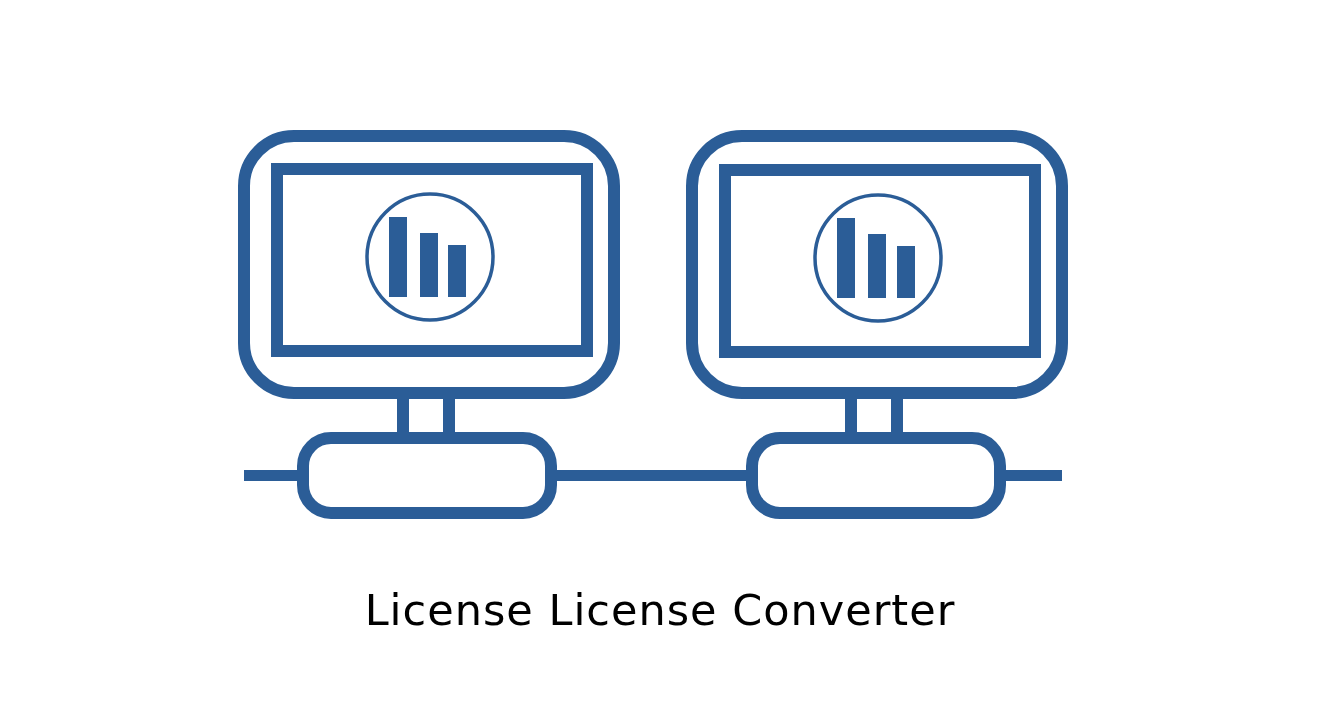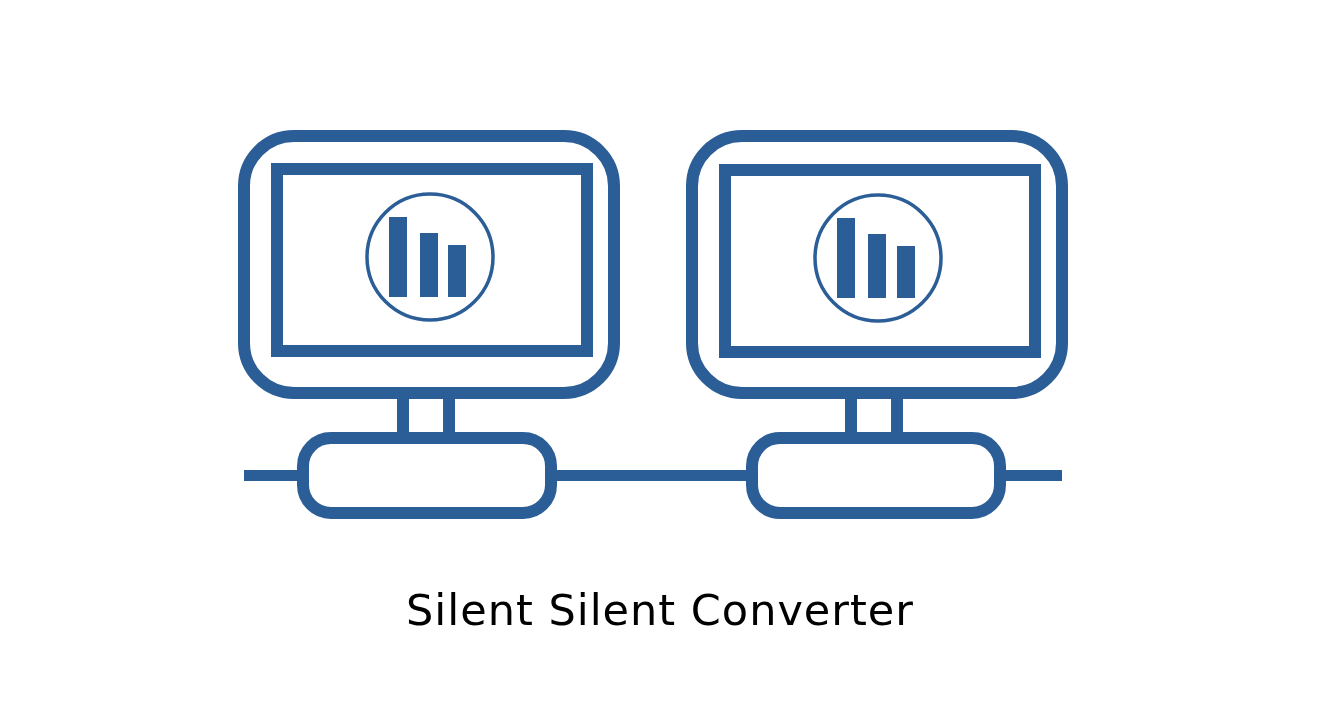--- a/index.html
+++ b/index.html
@@ -75,13 +75,13 @@
       <rect x="897" y="246" width="18" height="52" fill="#2B5D97"></rect>
     </g>
     <g fill="#2B5D97">
       <rect x="845" y="396" width="12" height="38"></rect>
       <rect x="891" y="396" width="12" height="38"></rect>
     </g>
     <rect x="752" y="438" width="248" height="75" rx="28" ry="28" fill="#ffffff" stroke="#2B5D97" stroke-width="12"></rect>
   </g>
 </svg>
 
-<div class="caption">Silent Silent Converter</div>
+<div class="caption">License License Converter</div>
 
 </body></html>

